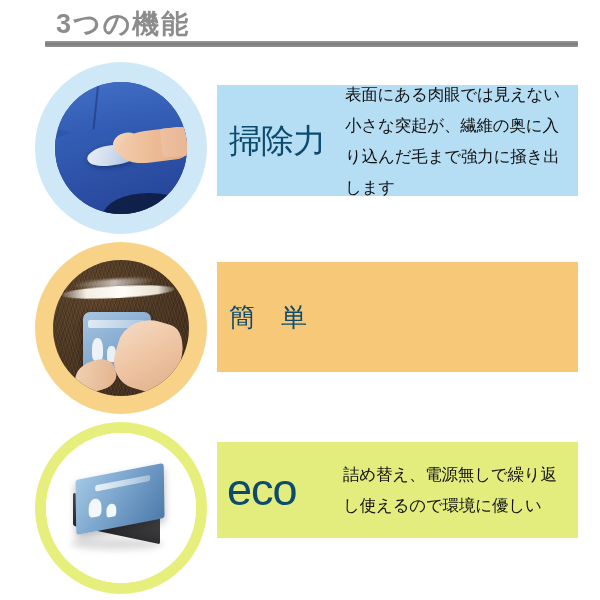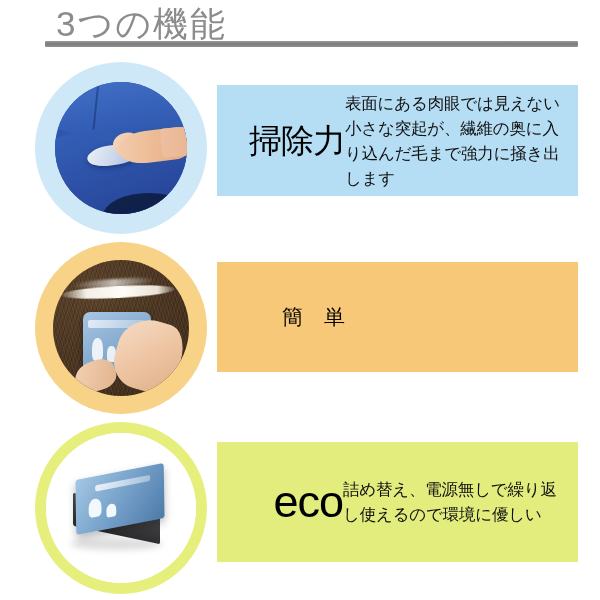--- a/index.html
+++ b/index.html
@@ -8,23 +8,23 @@
     background:#ffffff;
     font-family:"Liberation Sans","DejaVu Sans",sans-serif;
     position:relative;
     overflow:hidden;
   }
 
   
   #header { position:absolute; left:0; top:0; width:600px; height:52px; }
   #page-title {
     position:absolute; left:56px; top:8px;
-    font-size:35px; line-height:32px;
+    font-size:27px; line-height:32px;
     color:#8c8c8c; letter-spacing:2px;
-    font-weight:400; white-space:nowrap;
+    font-weight:700; white-space:nowrap;
   }
   #title-rule {
     position:absolute; left:45px; top:41px;
     width:533px; height:6px;
     background:linear-gradient(180deg,#9a9a9a 0%,#7d7d7d 45%,#909090 100%);
     border-radius:1px;
   }
 
   
   .feature-row { position:absolute; left:0; width:600px; }
@@ -228,49 +228,49 @@
   }
 
   
   .panel {
     position:absolute; left:217px;
     width:361px;
     display:flex; align-items:center;
   }
   #panel-0 { top:29px;  height:111px; background:#b5ddf3; }
   #panel-1 { top:26px;  height:110px; background:#f7c878; }
-  #panel-2 { top:26px;  height:120px;  background:#e2ed7d; }
+  #panel-2 { top:26px;  height:96px;  background:#e2ed7d; }
 
   .panel-label {
     flex:0 0 auto;
-    color:#000000;
+    color:#0c4a6e;
     white-space:nowrap;
-    text-align:right;
+    text-align:left;
   }
   #label-0 {
     width:116px; margin-left:12px;
     font-size:33px; line-height:36px;
     letter-spacing:-1px;
   }
   #label-1 {
     width:116px; margin-left:12px;
-    font-size:21px; line-height:34px;
+    font-size:26px; line-height:34px;
     letter-spacing:0px;
   }
   #label-2 {
     width:116px; margin-left:10px;
     font-size:45px; line-height:46px;
     font-weight:300; letter-spacing:-1px;
   }
 
   .panel-desc {
     flex:1 1 auto;
     color:#111111;
     font-size:16.5px;
-    line-height:25px;
+    line-height:31px;
     letter-spacing:-0.2px;
     padding-right:10px;
     word-break:break-all;
   }
   #desc-1 { padding-right:26px; }
   #desc-2 { padding-right:20px; }
 </style>
 </head>
 <body>
 

